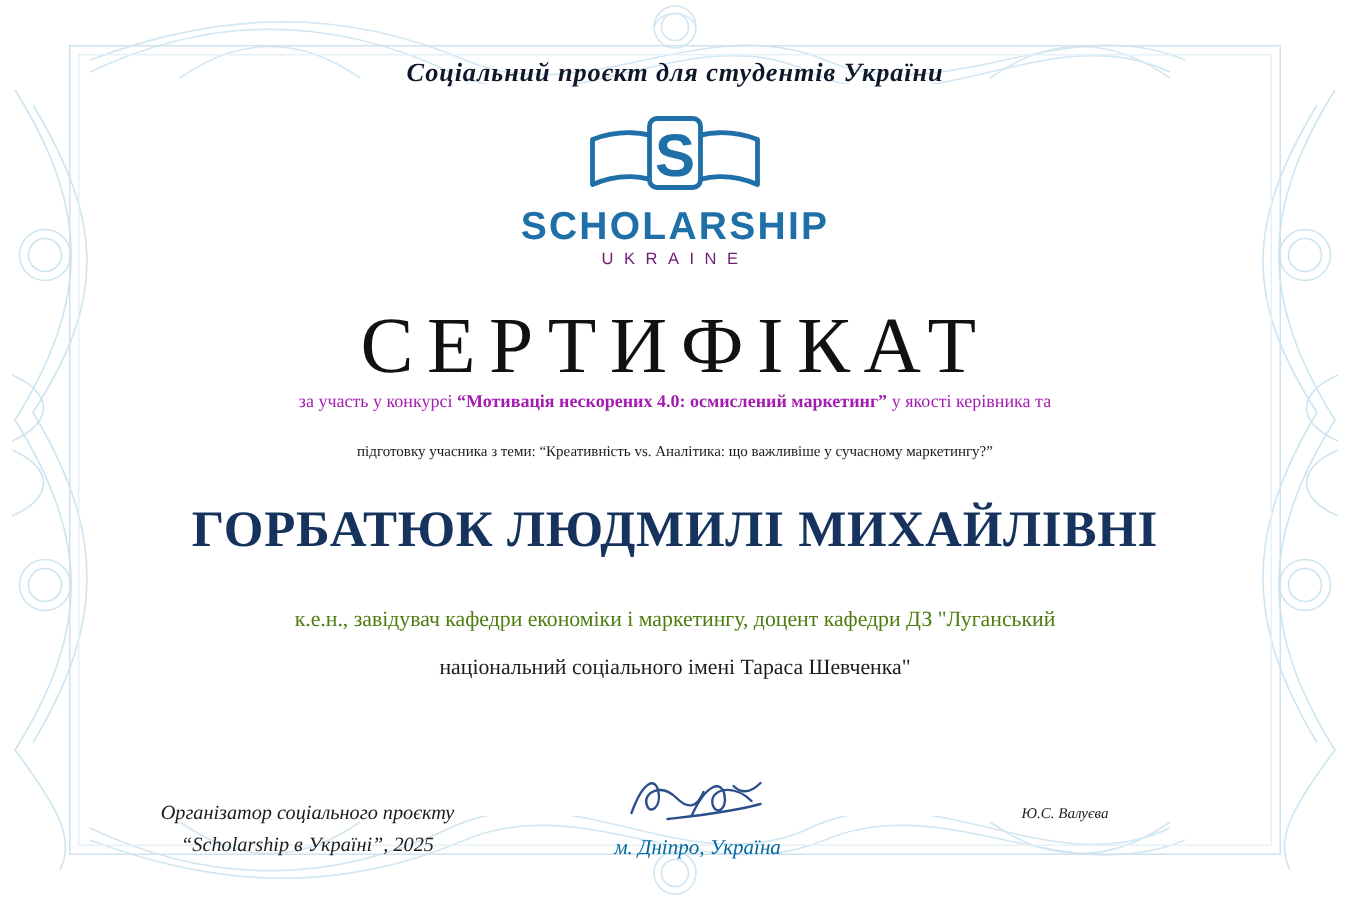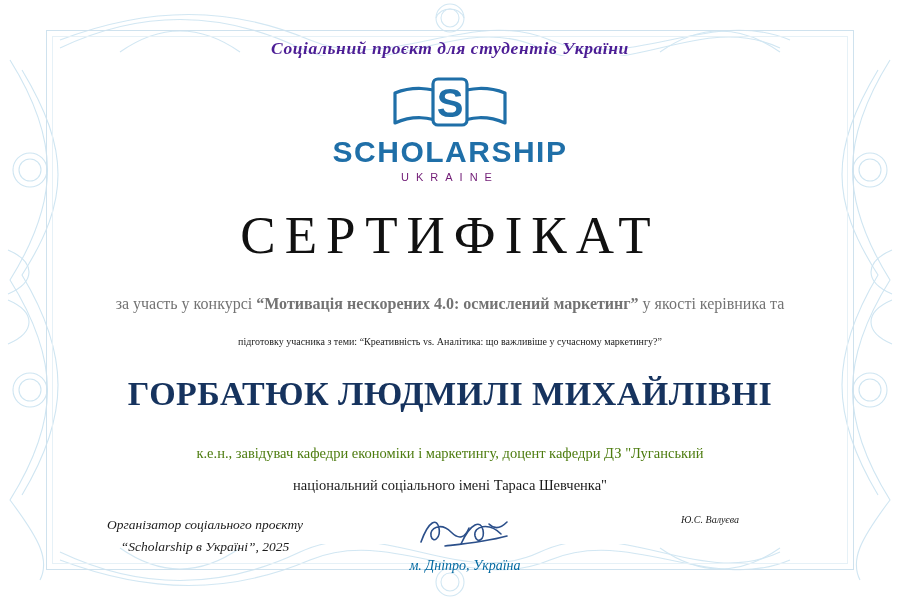--- a/index.html
+++ b/index.html
@@ -65,41 +65,41 @@
     bottom: 18px;
     text-align: center;
   }
 
   .tagline {
     font-family: "Liberation Serif", serif;
     font-style: italic;
     font-weight: 700;
     font-size: 17.5px;
     letter-spacing: 0.6px;
-    color: #4c1d95;
+    color: #0f172a;
     margin-top: 16px;
   }
 
   
   .logo-block {
     margin-top: 14px;
     display: flex;
     flex-direction: column;
     align-items: center;
   }
   .logo-mark {
     width: 150px;
     height: 62px;
     display: block;
   }
   .logo-word {
     margin-top: 2px;
     font-family: "Liberation Sans", sans-serif;
     font-weight: 700;
-    font-size: 30px;
+    font-size: 26px;
     letter-spacing: 1.5px;
     color: #1f6fa8;
     line-height: 1;
   }
   .logo-sub {
     margin-top: 5px;
     font-family: "Liberation Sans", sans-serif;
     font-weight: 400;
     font-size: 11px;
     letter-spacing: 7px;
@@ -111,24 +111,23 @@
     margin-top: 26px;
     font-family: "Liberation Serif", serif;
     font-weight: 400;
     font-size: 53px;
     letter-spacing: 9px;
     color: #111111;
     line-height: 1;
   }
 
   .line-1 {
-    margin-top: 30px;
-    font-size: 16px;
+    font-size: 12px;
     line-height: 1.5;
-    color: #737373;
+    color: #a21caf;
   }
   .line-1 b { font-weight: 700; }
 
   .line-2 {
     margin-top: 18px;
     font-size: 10px;
     line-height: 1.5;
     color: #1b1b1b;
   }
 
@@ -155,20 +154,21 @@
     color: #1b1b1b;
   }
 
   
   .footer {
     position: absolute;
     left: 0;
     right: 0;
     bottom: 8px;
     display: flex;
+    align-items: flex-end;
     justify-content: space-between;
   }
   .footer-left {
     text-align: center;
     font-size: 13.5px;
     font-style: italic;
     line-height: 1.6;
     color: #1b1b1b;
     width: 270px;
   }

